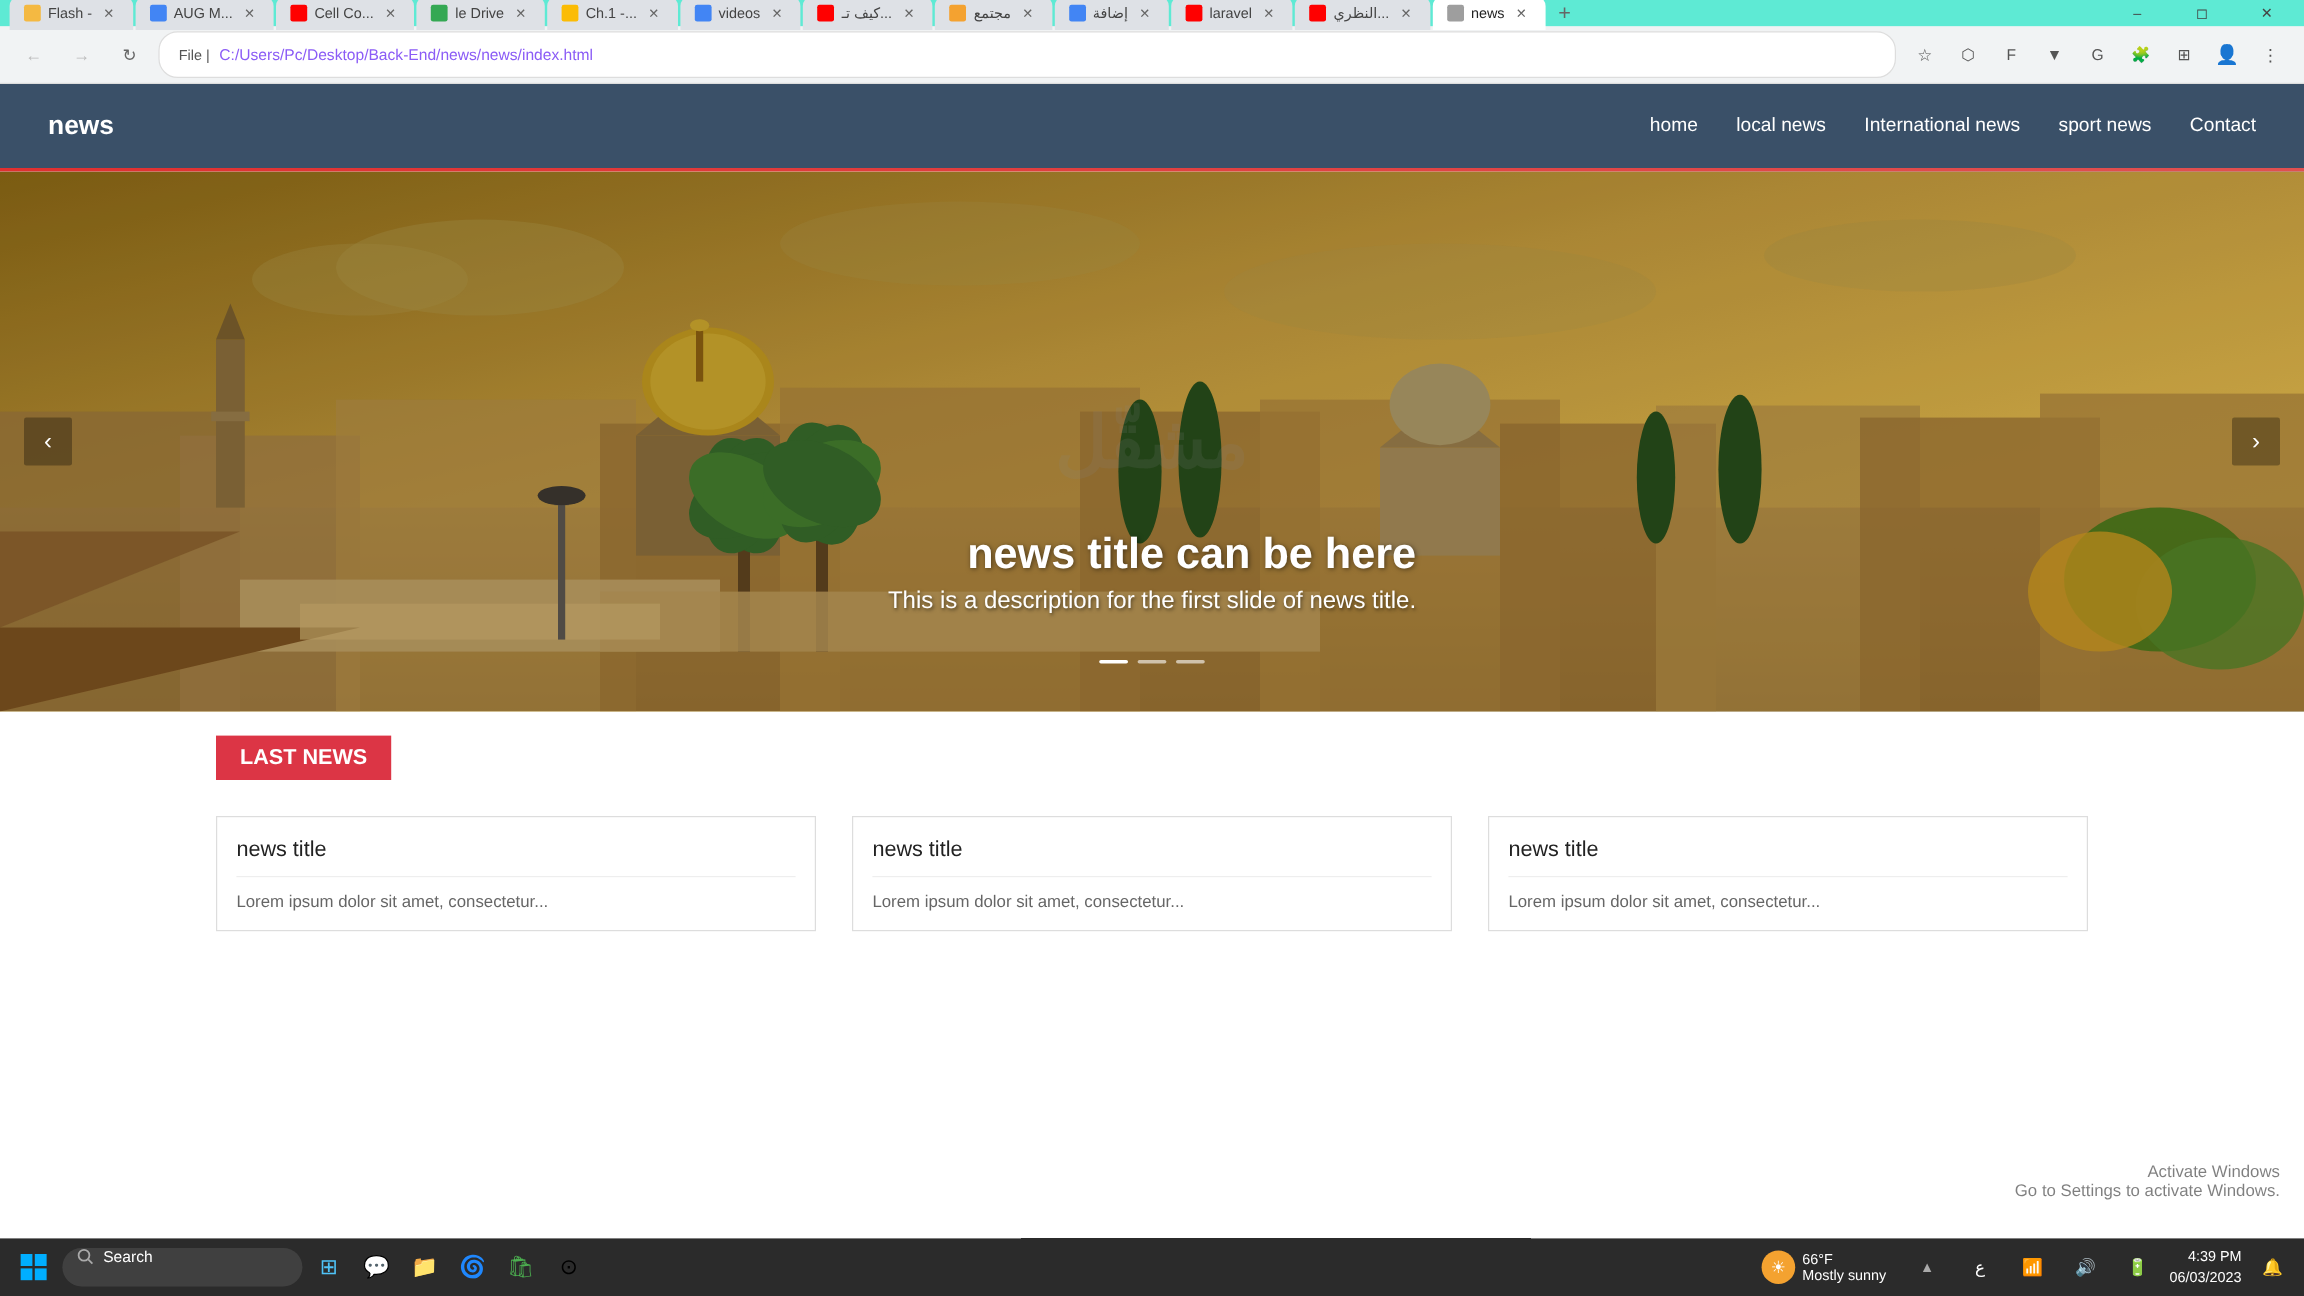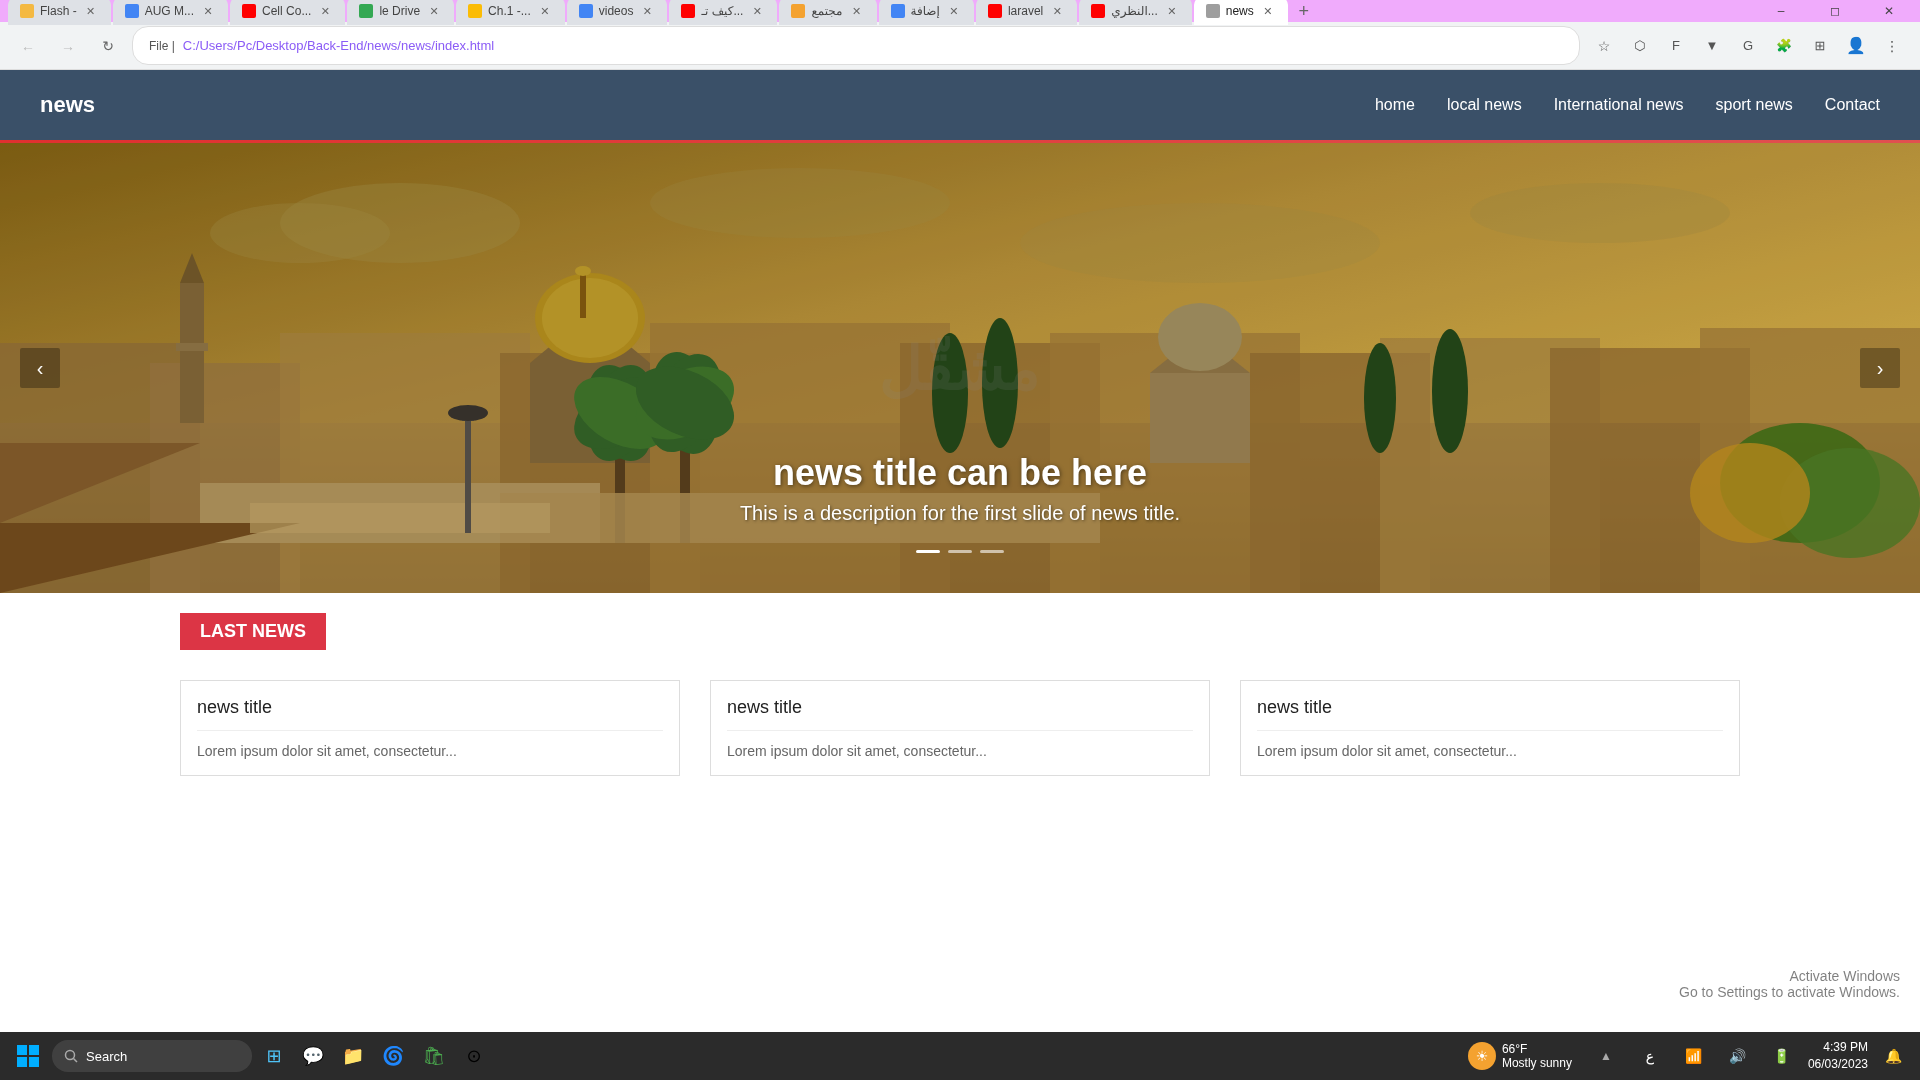--- a/index.html
+++ b/index.html
@@ -8,21 +8,21 @@
     
     .browser-chrome {
       width: 1920px;
       background: #f1f3f4;
     }
 
     
     .tab-bar {
       display: flex;
       align-items: center;
-      background: #f0abfc;
+      background: #5eead4;
       height: 22px;
       padding: 0 8px;
       gap: 2px;
     }
     .tab {
       display: flex;
       align-items: center;
       height: 28px;
       padding: 0 12px;
       border-radius: 8px 8px 0 0;
@@ -199,24 +199,24 @@
     .hero-overlay {
       position: absolute;
       bottom: 0;
       left: 0;
       right: 0;
       top: 0;
       background: rgba(0,0,0,0.08);
     }
     .hero-caption {
       position: absolute;
-      bottom: 68px;
+      bottom: 80px;
       left: 50%;
       transform: translateX(-50%);
-      text-align: center;
+      text-align: right;
       color: #fff;
     }
     .hero-caption h2 {
       font-size: 36px;
       font-weight: bold;
       text-shadow: 1px 1px 4px rgba(0,0,0,0.5);
       margin-bottom: 8px;
     }
     .hero-caption p {
       font-size: 20px;
@@ -311,21 +311,21 @@
     .taskbar-start {
       width: 40px;
       height: 40px;
       display: flex;
       align-items: center;
       justify-content: center;
       cursor: pointer;
     }
     .taskbar-search {
       display: flex;
-      align-items: center;
+      align-items: flex-start;
       background: rgba(255,255,255,0.1);
       border-radius: 20px;
       height: 32px;
       padding: 0 12px;
       gap: 8px;
       cursor: pointer;
       min-width: 200px;
     }
     .taskbar-search-text {
       color: #fff;

